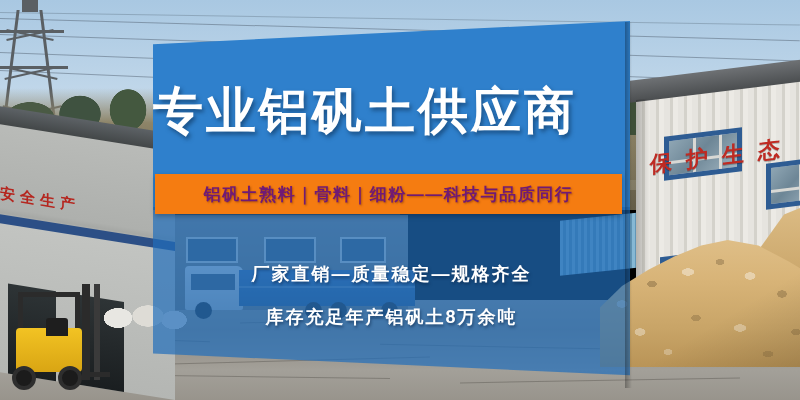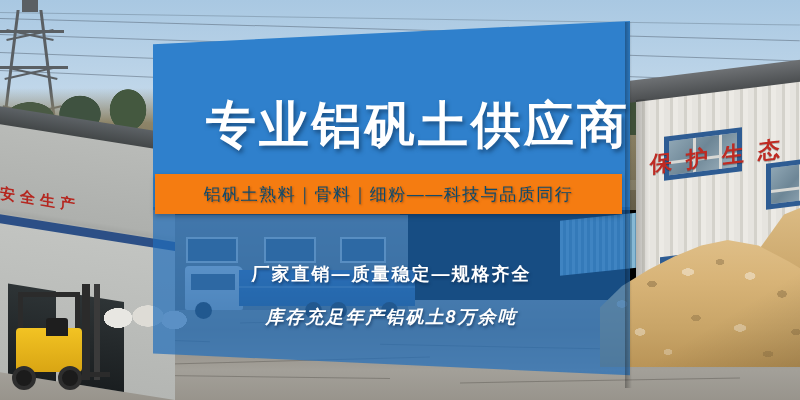--- a/index.html
+++ b/index.html
@@ -311,52 +311,52 @@
 
   
   .orangebar {
     position:absolute;
     left:155px; top:174px; width:467px; height:40px;
     background:#f57c11;
     box-shadow:0 2px 5px rgba(0,0,0,.28);
     display:flex; align-items:center; justify-content:center;
   }
   .orangebar .txt {
-    color:#0c4a6e;
-    font-size:17px; font-weight:normal;
+    color:#701a75;
+    font-size:17px; font-weight:bold;
     letter-spacing:1.5px;
     text-shadow:1px 1px 2px rgba(120,50,0,.55);
     white-space:nowrap;
   }
 
   
   .headline {
     position:absolute;
-    left:153px; top:92px; width:477px;
-    text-align:right;
+    left:153px; top:78px; width:477px;
+    text-align:left;
     color:#ffffff;
     font-size:50px; font-weight:bold;
     letter-spacing:3px;
     text-shadow:2px 3px 4px rgba(10,40,75,.55);
     white-space:nowrap;
   }
 
   
   .subline {
     position:absolute;
     left:153px; width:477px;
     text-align:center;
     color:#ffffff;
     font-size:18px; font-weight:bold;
     letter-spacing:2px;
     text-shadow:1px 2px 3px rgba(8,35,70,.6);
     white-space:nowrap;
   }
   .sub1 { top:262px; }
-  .sub2 { top:305px;font-style:italic; }
+  .sub2 { top:305px; }
 
 </style>
 </head>
 <body>
 
 <div id="stage">
 
   <div class="bg">
 
     <div class="sky"></div>

